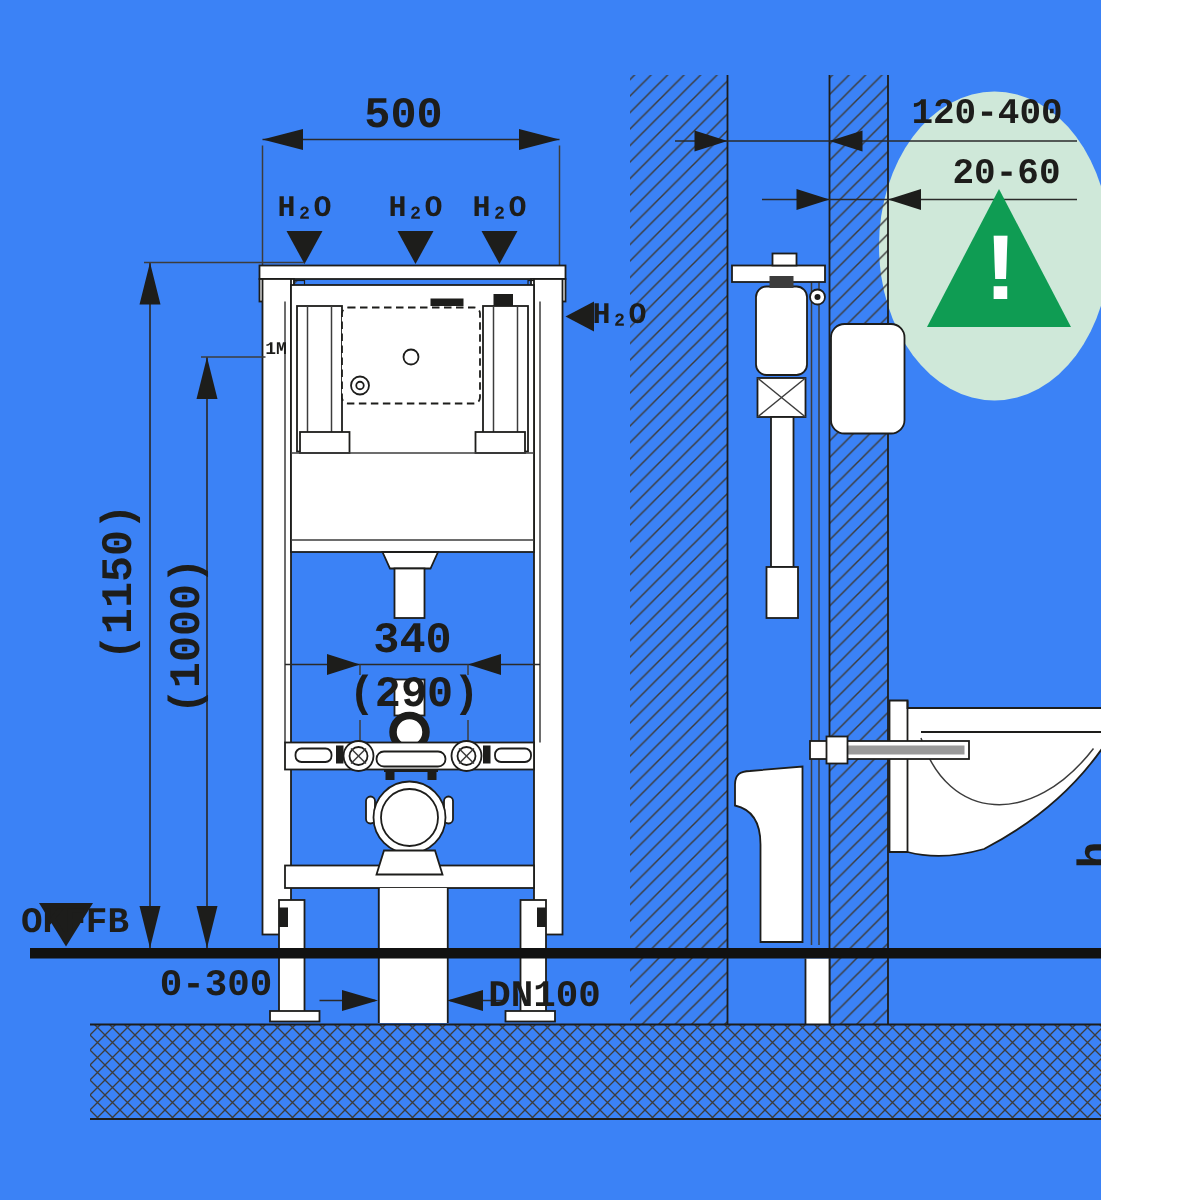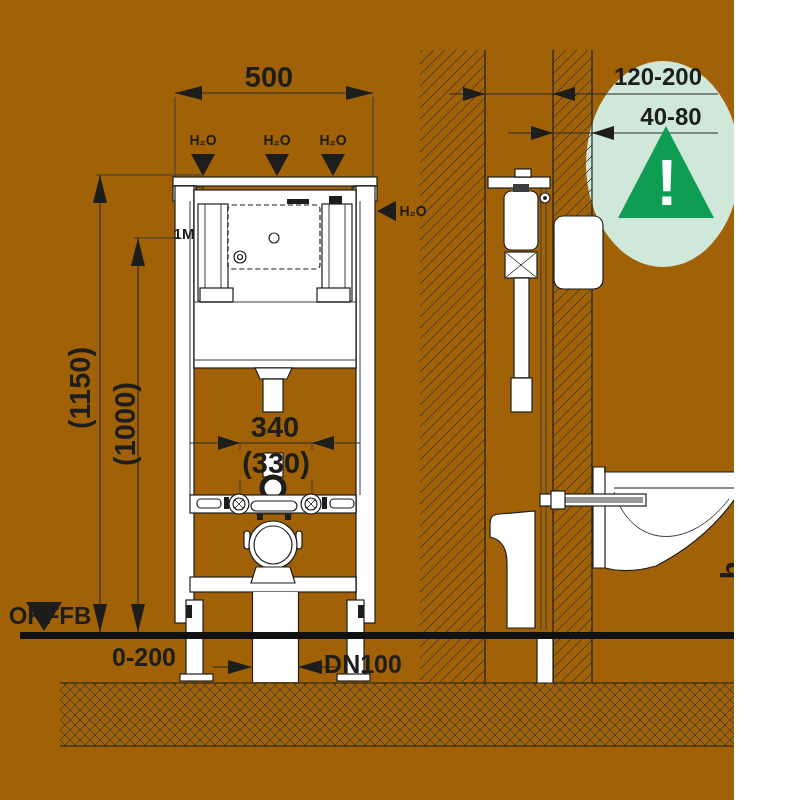--- a/index.html
+++ b/index.html
@@ -1,28 +1,28 @@
 <!DOCTYPE html>
 <html style="--highlight-fill: #cfe8d9; --warning-green: #0f9c53; --line: #1d1d1b;"><head>
 <meta charset="utf-8">
 <style>
   :root{
     --highlight-fill:#cfe8d9;
     --warning-green:#0f9c53;
     --line:#1d1d1b;
   }
   html,body{margin:0;padding:0;background:#fff;}
-  #stage{position:relative;width:734px;height:800px;background:#a16207;overflow:hidden;
-         font-family:Liberation Sans, sans-serif;}
+  #stage{position:relative;width:734px;height:800px;background:#3b82f6;overflow:hidden;
+         font-family:Liberation Mono, monospace;}
   #stage svg{position:absolute;left:0;top:0;}
   .label{position:absolute;font-weight:700;color:var(--line);white-space:nowrap;
          transform:translate(-50%,-50%);line-height:1;letter-spacing:0;}
   .rot{transform:translate(-50%,-50%) rotate(-90deg);}
   .fs29{font-size:29px;} .fs25{font-size:25px;} .fs24{font-size:24px;}
-  .fs19{font-size:14px;} .fs10{font-size:15px;} .fs30{font-size:30px;}
+  .fs19{font-size:20px;} .fs10{font-size:12px;} .fs30{font-size:30px;}
   .warn-mark{color:#fff;font-size:64px;font-weight:700;}
   
   .s  {stroke:var(--line);stroke-width:1.2;fill:none;}
   .sf {stroke:var(--line);stroke-width:1.2;fill:#fff;}
   .thin{stroke:#3c3c3c;stroke-width:1;fill:none;}
   .dim{stroke:#2a2a2a;stroke-width:1.1;fill:none;}
   .arr{fill:var(--line);stroke:none;}
   .blk{fill:var(--line);stroke:none;}
   .dashedbox{stroke:var(--line);stroke-width:1.2;fill:#fff;stroke-dasharray:5 3;}
   .greenlight{fill:var(--highlight-fill);stroke:none;}
@@ -259,26 +259,26 @@
 <div class="label fs19" style="left:277px;top:140px;">H₂O</div>
 <div class="label fs19" style="left:333px;top:140px;">H₂O</div>
 <div class="label fs19" style="left:413px;top:211px;">H₂O</div>
 
 <div class="label fs10" style="left:184px;top:233px;">1M</div>
 
 <div class="label rot fs29" style="left:80px;top:388px;">(1150)</div>
 <div class="label rot fs29" style="left:125px;top:424px;">(1000)</div>
 
 <div class="label fs29" style="left:275px;top:427px;">340</div>
-<div class="label fs29" style="left:276px;top:463px;">(330)</div>
+<div class="label fs29" style="left:276px;top:463px;">(290)</div>
 
 <div class="label fs24" style="left:50px;top:616px;">OKFFB</div>
-<div class="label fs25" style="left:144px;top:657px;">0-200</div>
+<div class="label fs25" style="left:144px;top:657px;">0-300</div>
 <div class="label fs25" style="left:363px;top:664px;">DN100</div>
 
-<div class="label fs24" style="left:658px;top:77px;">120-200</div>
-<div class="label fs24" style="left:671px;top:117px;">40-80</div>
+<div class="label fs24" style="left:658px;top:77px;">120-400</div>
+<div class="label fs24" style="left:671px;top:117px;">20-60</div>
 
 <div class="label rot fs30" style="left:732px;top:570px;">h</div>
 
 <div class="label warn-mark" style="left:667px;top:183px;">!</div>
 
 </div>
 
 </body></html>

